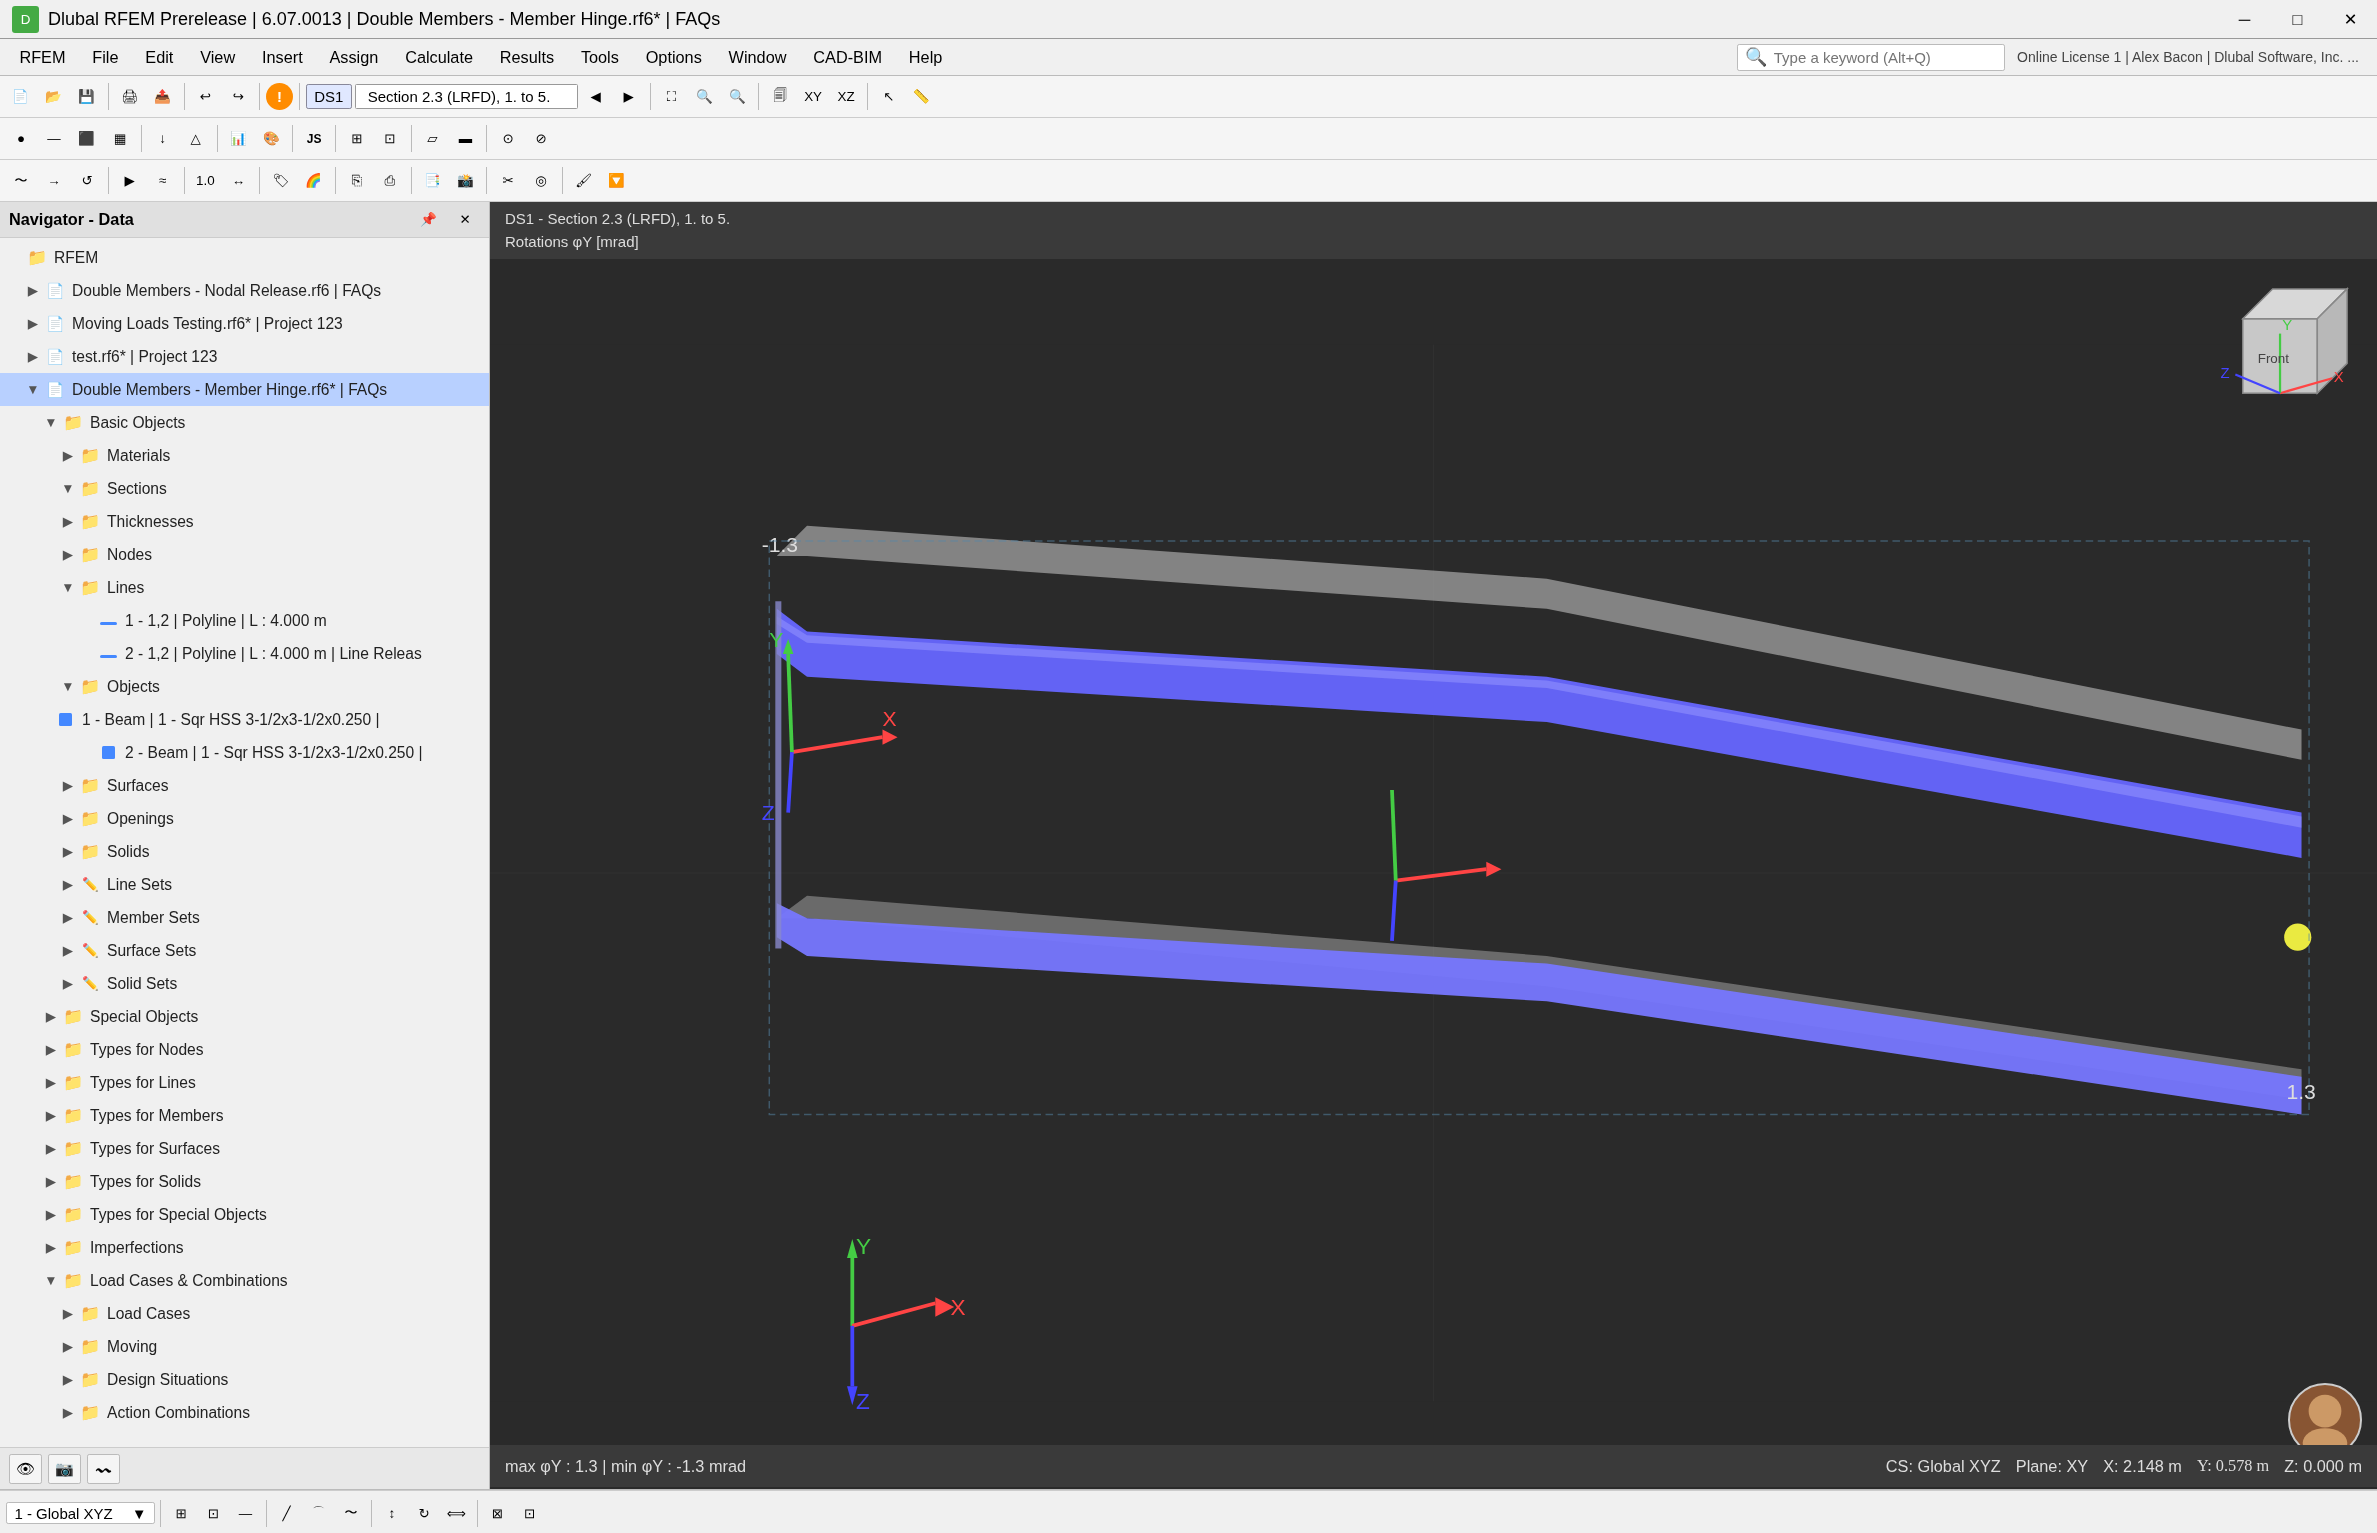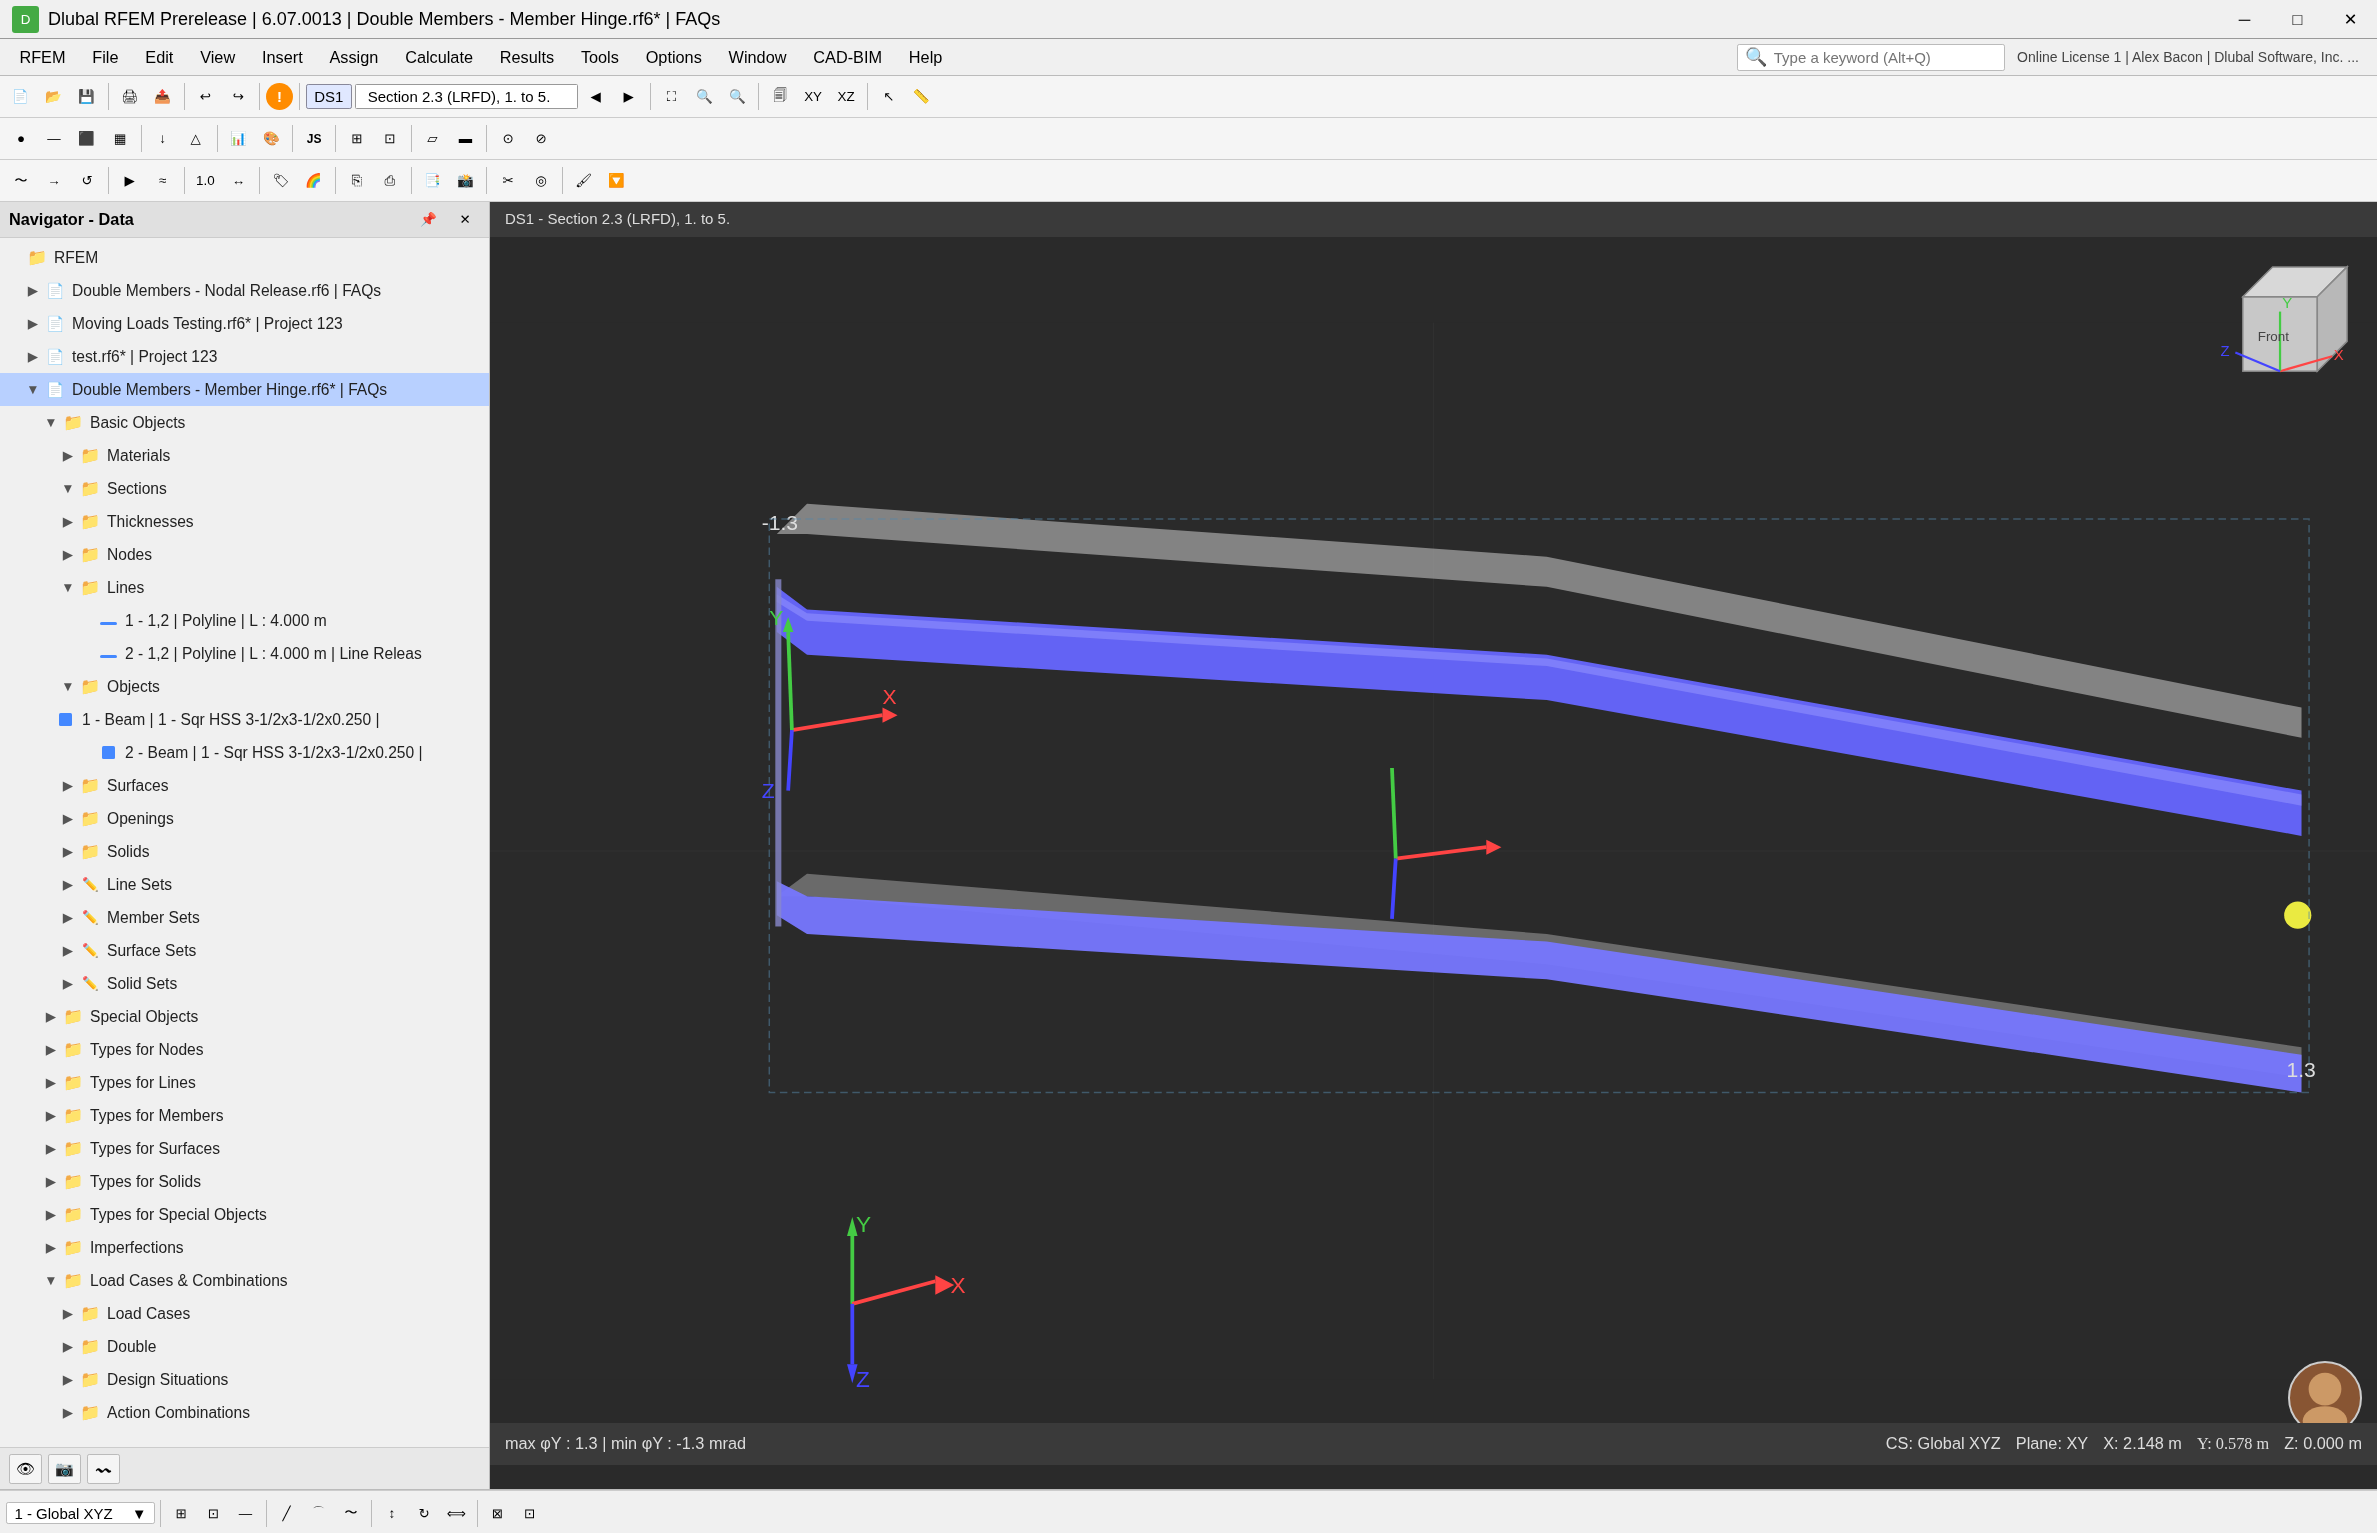--- a/index.html
+++ b/index.html
@@ -467,21 +467,21 @@
           <span class="tree-icon">
             <span style="color:#e8a020;font-size:16.3px;">📁</span>
           </span>
           <span class="tree-label">Load Cases</span>
         </div>
         <div class="tree-item" style="padding-left: 59px;">
           <span class="tree-arrow" style="font-size: 13.4px;">▶</span>
           <span class="tree-icon">
             <span style="color:#e8a020;font-size:16.3px;">📁</span>
           </span>
-          <span class="tree-label">Double</span>
+          <span class="tree-label">Moving</span>
         </div>
         <div class="tree-item" style="padding-left: 59px;">
           <span class="tree-arrow" style="font-size: 13.4px;">▶</span>
           <span class="tree-icon">
             <span style="color:#e8a020;font-size:16.3px;">📁</span>
           </span>
           <span class="tree-label">Design Situations</span>
         </div>
         <div class="tree-item" style="padding-left: 59px;">
           <span class="tree-arrow" style="font-size: 13.4px;">▶</span>
@@ -494,20 +494,21 @@
     <div class="nav-bottom-bar">
       <button class="nav-bottom-btn">👁</button>
       <button class="nav-bottom-btn">📷</button>
       <button class="nav-bottom-btn">〰</button>
     </div>
   </div>
 
   <div id="canvas-area">
     <div id="canvas-header">
       <div>DS1 - Section 2.3 (LRFD), 1. to 5.</div>
+      <div>Rotations φY [mrad]</div>
     </div>
 
     <div id="canvas-content">
 
       <svg id="beam-svg" viewBox="0 0 2500 1400" preserveAspectRatio="xMidYMid meet" style="font-size:24px">
 
         <rect width="2500" height="1400" fill="#2a2a2a"></rect>
 
         <line x1="0" y1="700" x2="2500" y2="700" stroke="#333" stroke-width="1"></line>
         <line x1="1250" y1="0" x2="1250" y2="1400" stroke="#333" stroke-width="1"></line>

